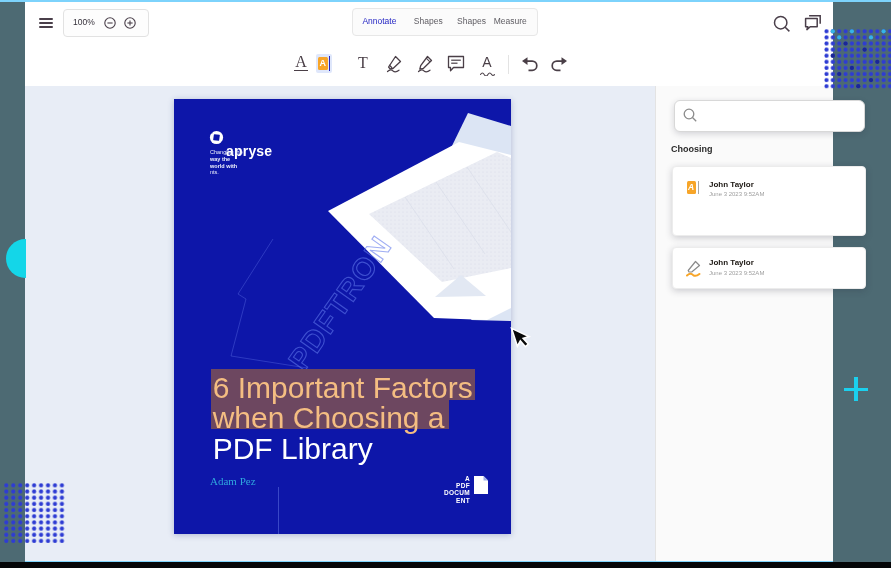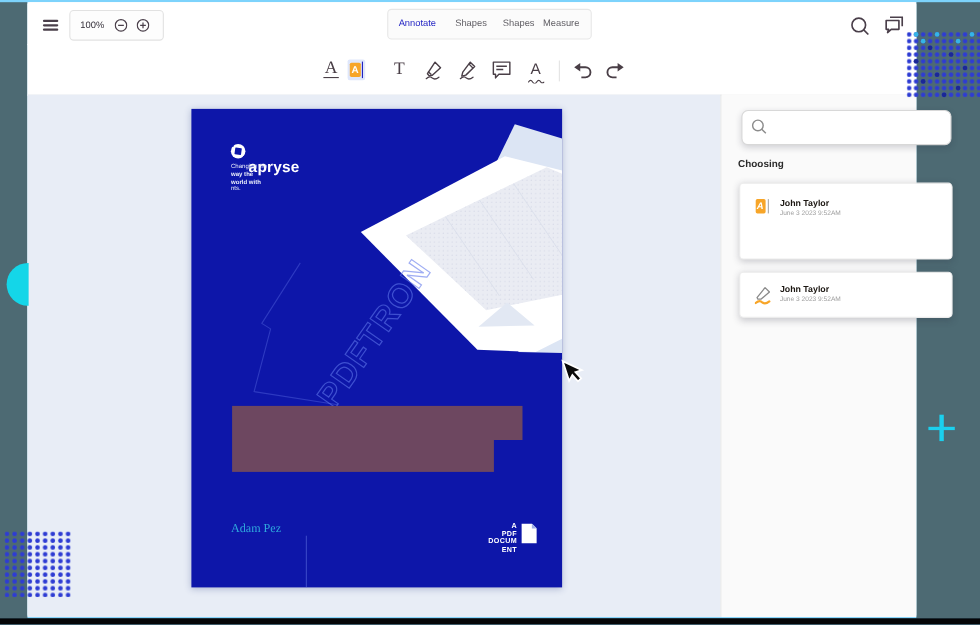--- a/index.html
+++ b/index.html
@@ -141,20 +141,21 @@
     <rect x="4.5" y="4.5" width="6" height="6" fill="#0d16a9" rx="0.6" transform="rotate(8 7.5 7.5)"></rect>
   </svg>
   <div class="abs" style="left:52px;top:44px;font-size:14px;font-weight:bold;color:#fff;letter-spacing:0.2px;">apryse</div>
 
   <div class="abs" style="left:36px;top:50px;font-size:5.5px;line-height:6.8px;color:#edf0fc;">
     Changing the<br><b>way the</b><br><b>world with</b><br>nts.
   </div>
 
   <div class="abs" style="left:36.6px;top:270.3px;width:264.4px;height:30.8px;background:#6d4760;"></div>
   <div class="abs" style="left:36.6px;top:301.1px;width:238.2px;height:29.3px;background:#6d4760;"></div>
+  <div class="abs" style="left:38.7px;top:273.5px;font-size:30px;line-height:30.5px;color:#f4bd82;">6 Important Factors<br>when Choosing a<br><span style="color:#ffffff">PDF Library</span></div>
 
   <div class="abs" style="left:36px;top:375.5px;font-size:11px;color:#2fa6dd;font-family:Liberation Serif, serif;">Adam Pez</div>
 
   <div class="abs" style="left:226px;top:376px;width:70px;text-align:right;font-size:6.5px;line-height:7.2px;font-weight:bold;letter-spacing:0.3px;color:#fff;">A<br>PDF<br>DOCUM<br>ENT</div>
   <svg class="abs" style="left:300px;top:377px" width="14" height="18" viewBox="0 0 14 18">
     <path d="M0 0 H9.5 L14 4.5 V18 H0 Z" fill="#ffffff"></path>
     <path d="M9.5 0 L9.5 4.5 L14 4.5 Z" fill="#9fb0e8"></path>
   </svg>
 </div>
 

